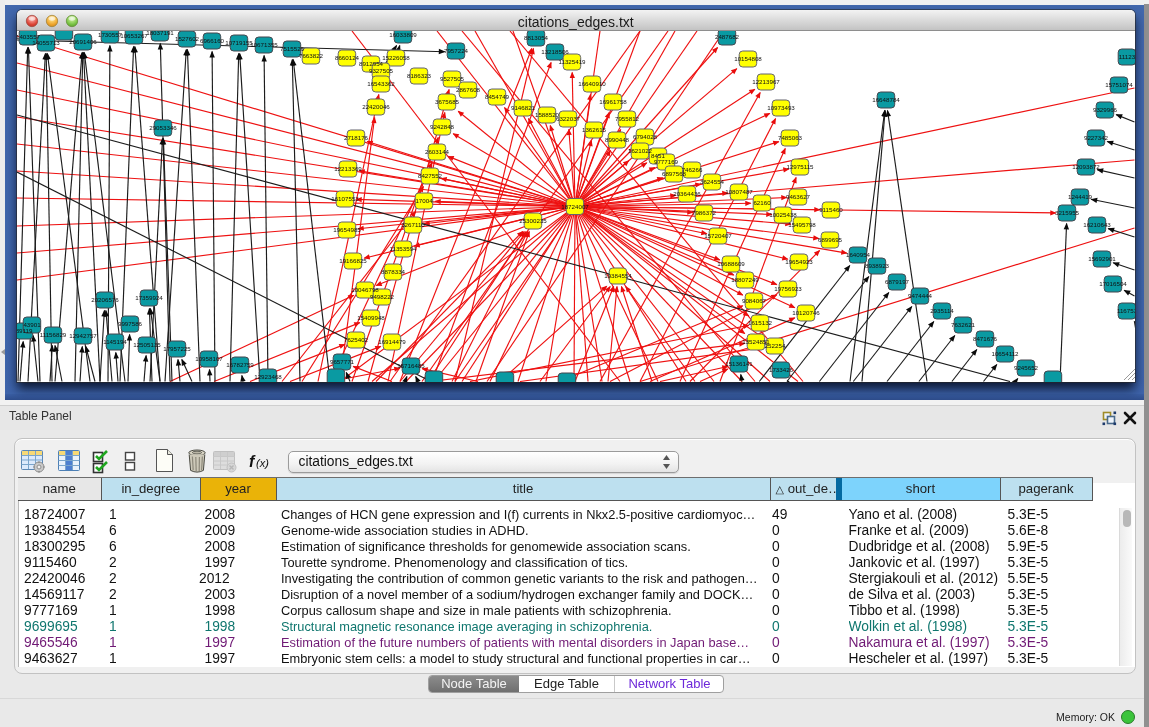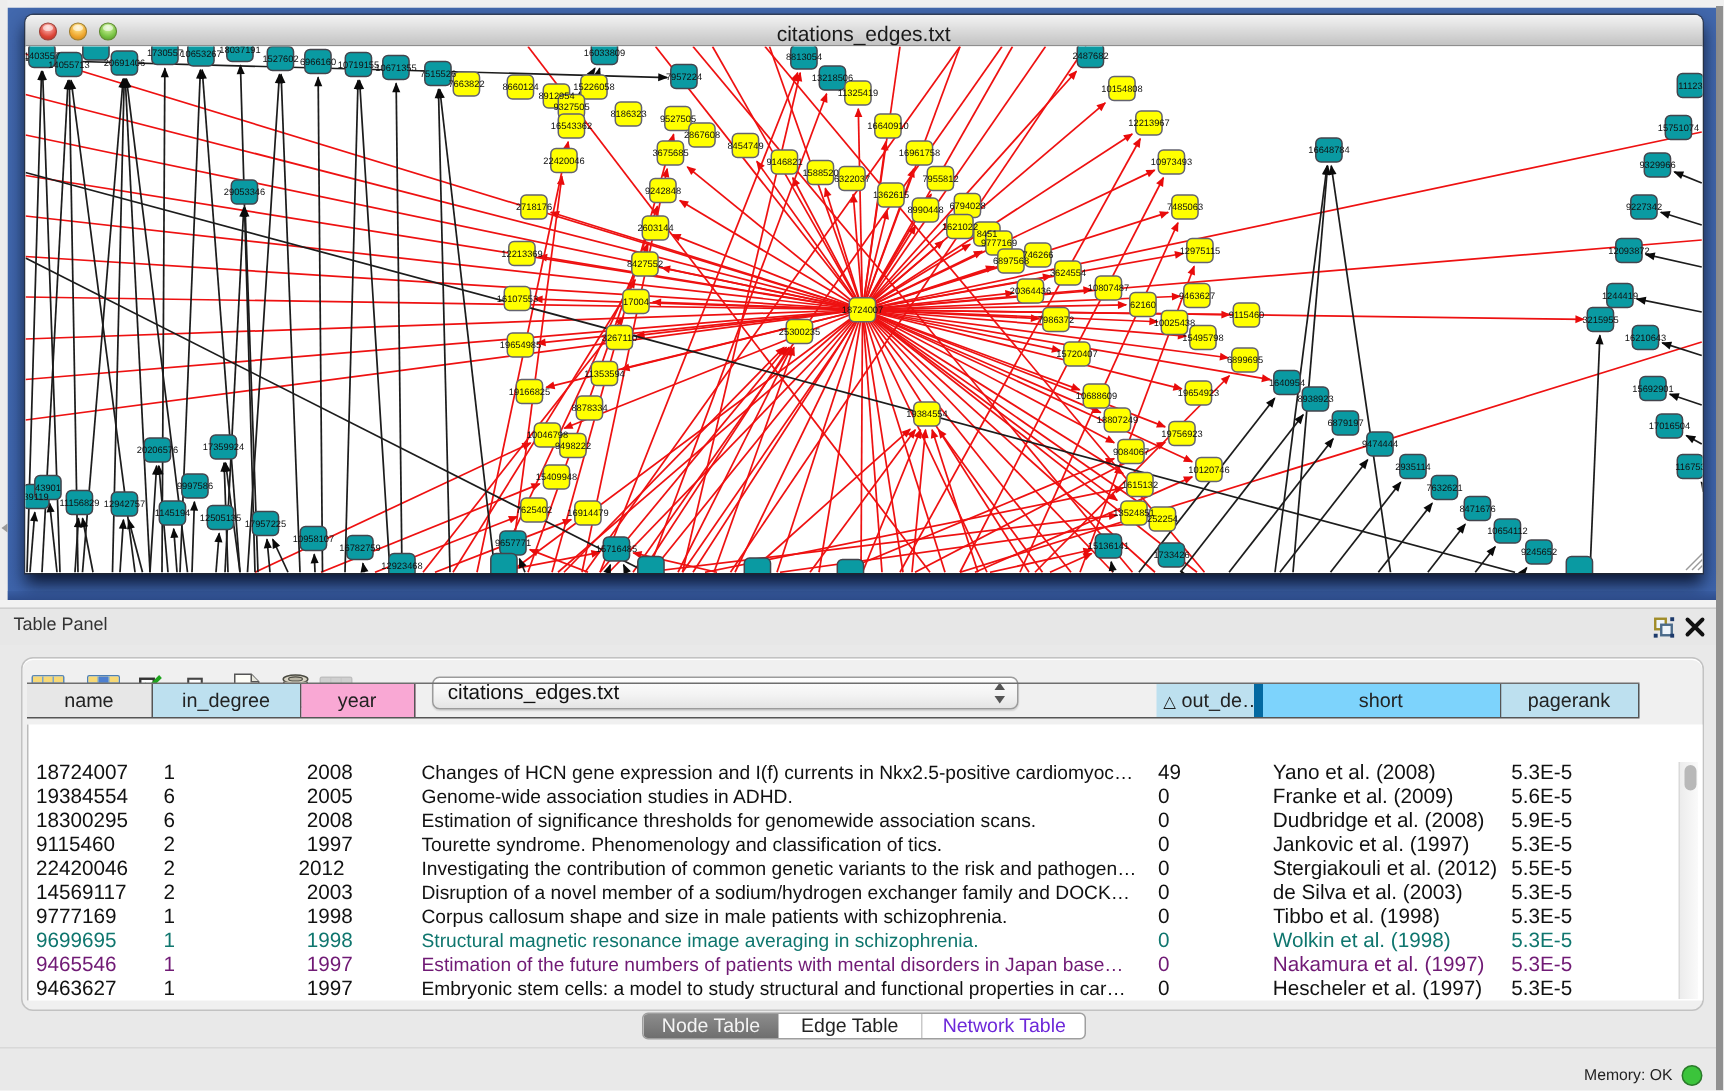--- a/index.html
+++ b/index.html
@@ -638,46 +638,47 @@
 <text x="1" y="16" font-family="Liberation Serif, serif" font-style="italic" font-weight="bold" font-size="16" fill="#111">f</text>
 <text x="8" y="16" font-family="Liberation Serif, serif" font-style="italic" font-size="11" fill="#111">(x)</text>
 </svg></div>
 <div style="position:absolute;left:287.5px;top:450.5px;width:391px;height:22px;border:1px solid #9b9b9b;border-radius:5px;background:linear-gradient(#ffffff,#f2f2f2 60%,#e4e4e4);box-sizing:border-box;box-shadow:0 1px 1px rgba(0,0,0,0.12)">
 <div style="position:absolute;left:10px;top:0;line-height:20px;font-size:13.8px;color:#111">citations_edges.txt</div>
 <svg width="11" height="16" viewBox="0 0 11 16" style="position:absolute;right:6px;top:2px">
         <path d="M5.5 1 L9 6 H2 z" fill="#555"></path>
         <path d="M5.5 15 L2 10 H9 z" fill="#555"></path>
       </svg>
 </div>
-<div style="position:absolute;left:0px;top:455px;width:1128px;height:24px;font-size:13.2px;color:#222">
+<div style="position:absolute;left:0px;top:477px;width:1128px;height:24px;font-size:13.2px;color:#222">
       <div style="position:absolute;left:17.5px;top:0;width:1075.0px;height:24px;border-top:1px solid #6e6e6e;border-bottom:1px solid #555;box-sizing:border-box"></div>
       <div style="position:absolute;left:17.5px;top:1px;width:84.5px;height:22px;background:#e7e7e7;border-right:1px solid #555;box-sizing:border-box;line-height:22px;text-align:center">name</div>
       <div style="position:absolute;left:102px;top:1px;width:98.5px;height:22px;background:#bde0ef;border-right:1px solid #555;box-sizing:border-box;line-height:22px;text-align:center">in_degree</div>
-      <div style="position:absolute;left:200.5px;top:1px;width:76.0px;height:22px;background:#f9a8d4;border-right:1px solid #555;box-sizing:border-box;line-height:22px;text-align:center">year</div>
+      <div style="position:absolute;left:200.5px;top:1px;width:76.0px;height:22px;background:#eab308;border-right:1px solid #555;box-sizing:border-box;line-height:22px;text-align:center">year</div>
+      <div style="position:absolute;left:276.5px;top:1px;width:494.0px;height:22px;background:#bde0ef;border-right:1px solid #555;box-sizing:border-box;line-height:22px;text-align:center">title</div>
       <div style="position:absolute;left:770.5px;top:1px;width:71.0px;height:22px;background:#bde0ef;border-right:6px solid #0369a1;box-sizing:border-box;line-height:22px;padding-left:5px;overflow:hidden;white-space:nowrap"><span style="font-size:11px">△</span> out_de…</div>
       <div style="position:absolute;left:841.5px;top:1px;width:159.0px;height:22px;background:#7dd3fc;border-right:1px solid #555;box-sizing:border-box;line-height:22px;text-align:center">short</div>
       <div style="position:absolute;left:1000.5px;top:1px;width:92.0px;height:22px;background:#bde0ef;border-right:1px solid #555;box-sizing:border-box;line-height:22px;text-align:center">pagerank</div>
     </div>
 <div style="position:absolute;left:0;top:506.5px;width:1134px;height:16px;line-height:16px;font-size:13.8px;color:#111">
       <div style="position:absolute;left:24px;top:0;width:78px;white-space:nowrap;overflow:hidden;">18724007</div>
       <div style="position:absolute;left:109px;top:0;width:90px;white-space:nowrap;overflow:hidden;">1</div>
       <div style="position:absolute;left:204.5px;top:0;width:70px;white-space:nowrap;overflow:hidden;">2008</div>
       <div style="position:absolute;left:281px;top:0;width:487px;white-space:nowrap;overflow:hidden;font-size:12.8px">Changes of HCN gene expression and I(f) currents in Nkx2.5-positive cardiomyoc…</div>
       <div style="position:absolute;left:772px;top:0;width:66px;white-space:nowrap;overflow:hidden;">49</div>
       <div style="position:absolute;left:848.5px;top:0;width:150px;white-space:nowrap;overflow:hidden;">Yano et al. (2008)</div>
       <div style="position:absolute;left:1007.5px;top:0;width:85px;white-space:nowrap;overflow:hidden;">5.3E-5</div>
     </div>
     <div style="position:absolute;left:0;top:522.5px;width:1134px;height:16px;line-height:16px;font-size:13.8px;color:#111">
       <div style="position:absolute;left:24px;top:0;width:78px;white-space:nowrap;overflow:hidden;">19384554</div>
       <div style="position:absolute;left:109px;top:0;width:90px;white-space:nowrap;overflow:hidden;">6</div>
-      <div style="position:absolute;left:204.5px;top:0;width:70px;white-space:nowrap;overflow:hidden;">2005</div>
+      <div style="position:absolute;left:204.5px;top:0;width:70px;white-space:nowrap;overflow:hidden;">2009</div>
       <div style="position:absolute;left:281px;top:0;width:487px;white-space:nowrap;overflow:hidden;font-size:12.8px">Genome-wide association studies in ADHD.</div>
       <div style="position:absolute;left:772px;top:0;width:66px;white-space:nowrap;overflow:hidden;">0</div>
       <div style="position:absolute;left:848.5px;top:0;width:150px;white-space:nowrap;overflow:hidden;">Franke et al. (2009)</div>
-      <div style="position:absolute;left:1007.5px;top:0;width:85px;white-space:nowrap;overflow:hidden;">5.6E-5</div>
+      <div style="position:absolute;left:1007.5px;top:0;width:85px;white-space:nowrap;overflow:hidden;">5.6E-8</div>
     </div>
     <div style="position:absolute;left:0;top:538.5px;width:950px;height:16px;line-height:16px;font-size:13.8px;color:#111">
       <div style="position:absolute;left:24px;top:0;width:78px;white-space:nowrap;overflow:hidden;">18300295</div>
       <div style="position:absolute;left:109px;top:0;width:90px;white-space:nowrap;overflow:hidden;">6</div>
       <div style="position:absolute;left:204.5px;top:0;width:70px;white-space:nowrap;overflow:hidden;">2008</div>
       <div style="position:absolute;left:281px;top:0;width:487px;white-space:nowrap;overflow:hidden;font-size:12.8px">Estimation of significance thresholds for genomewide association scans.</div>
       <div style="position:absolute;left:772px;top:0;width:66px;white-space:nowrap;overflow:hidden;">0</div>
       <div style="position:absolute;left:848.5px;top:0;width:150px;white-space:nowrap;overflow:hidden;">Dudbridge et al. (2008)</div>
       <div style="position:absolute;left:1007.5px;top:0;width:85px;white-space:nowrap;overflow:hidden;">5.9E-5</div>
     </div>

